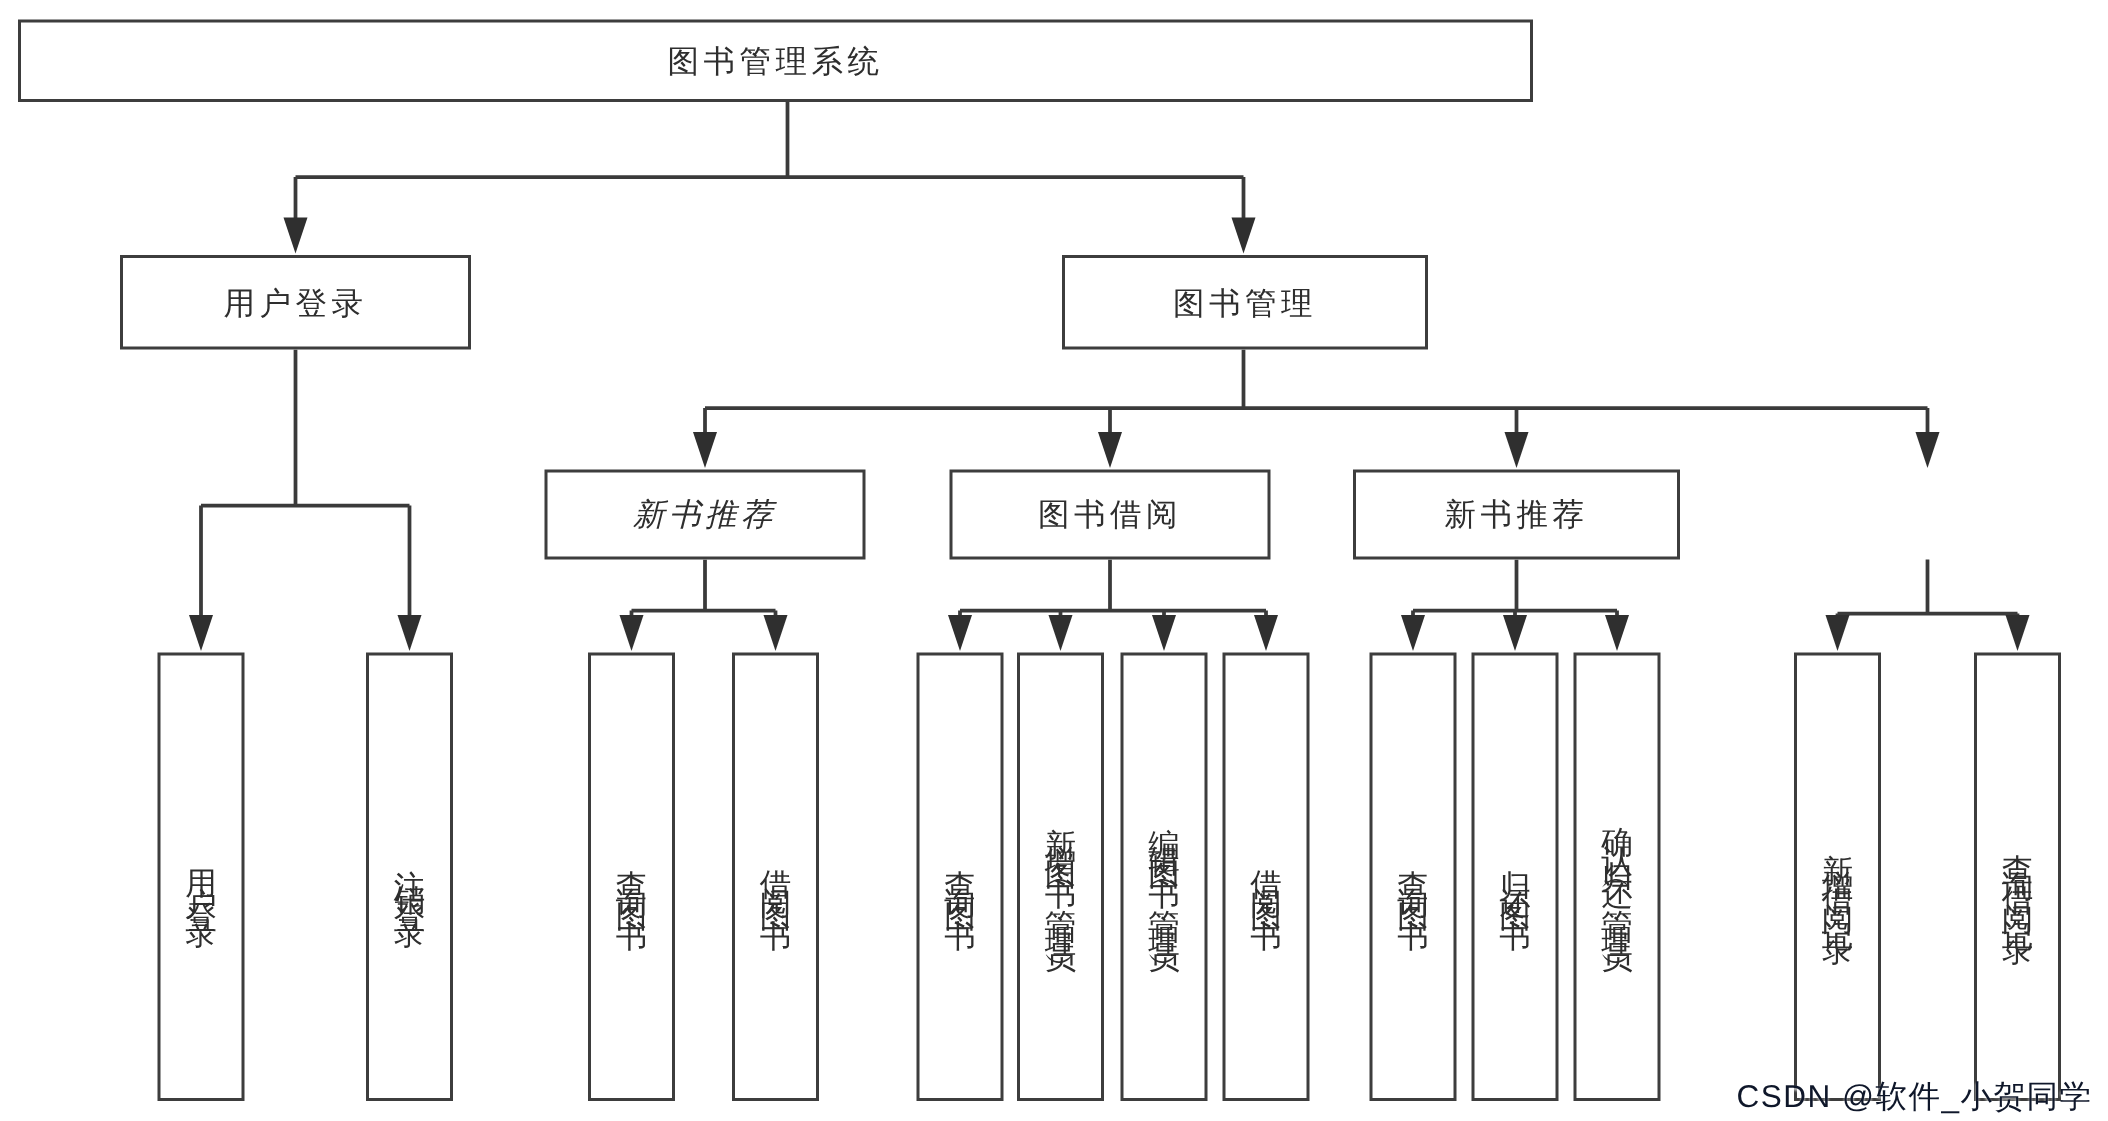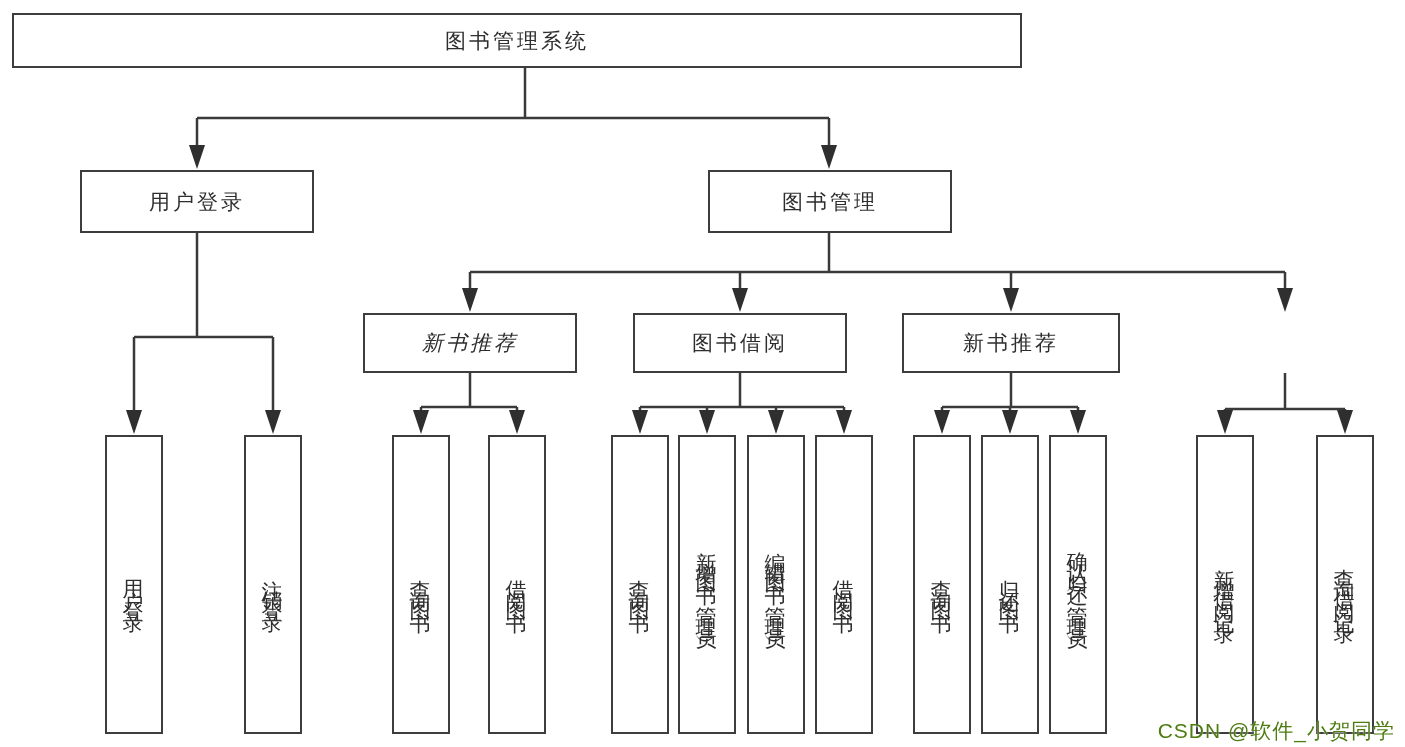--- a/index.html
+++ b/index.html
@@ -29,21 +29,21 @@
   .p-l3d{left:1177px;top:313px;width:217px;height:60px;}
   .p-v1,.p-v2,.p-v3,.p-v4,.p-v5,.p-v6,.p-v7,.p-v8,.p-v9,.p-v10,.p-v11,.p-v12,.p-v13{
     top:435px;width:58px;height:299px;
   }
   .p-v1{left:105px;} .p-v2{left:244px;} .p-v3{left:392px;} .p-v4{left:488px;}
   .p-v5{left:611px;} .p-v6{left:678px;} .p-v7{left:747px;} .p-v8{left:815px;}
   .p-v9{left:913px;} .p-v10{left:981px;} .p-v11{left:1049px;} .p-v12{left:1196px;}
   .p-v13{left:1316px;}
   .watermark{
     position:absolute;right:10px;bottom:2px;z-index:5;
-    color:#4d7c0f;font-size:21px;letter-spacing:1px;
+    color:#0f172a;font-size:21px;letter-spacing:1px;
     text-shadow:0 1px 2px rgba(255,255,255,0.9);
   }
 </style>
 </head>
 <body>
 
 <div class="canvas">
 
   <svg class="connectors" width="1405" height="747" viewBox="0 0 1405 747">
     <g stroke="#3a3a3a" stroke-width="2.5" fill="none">

